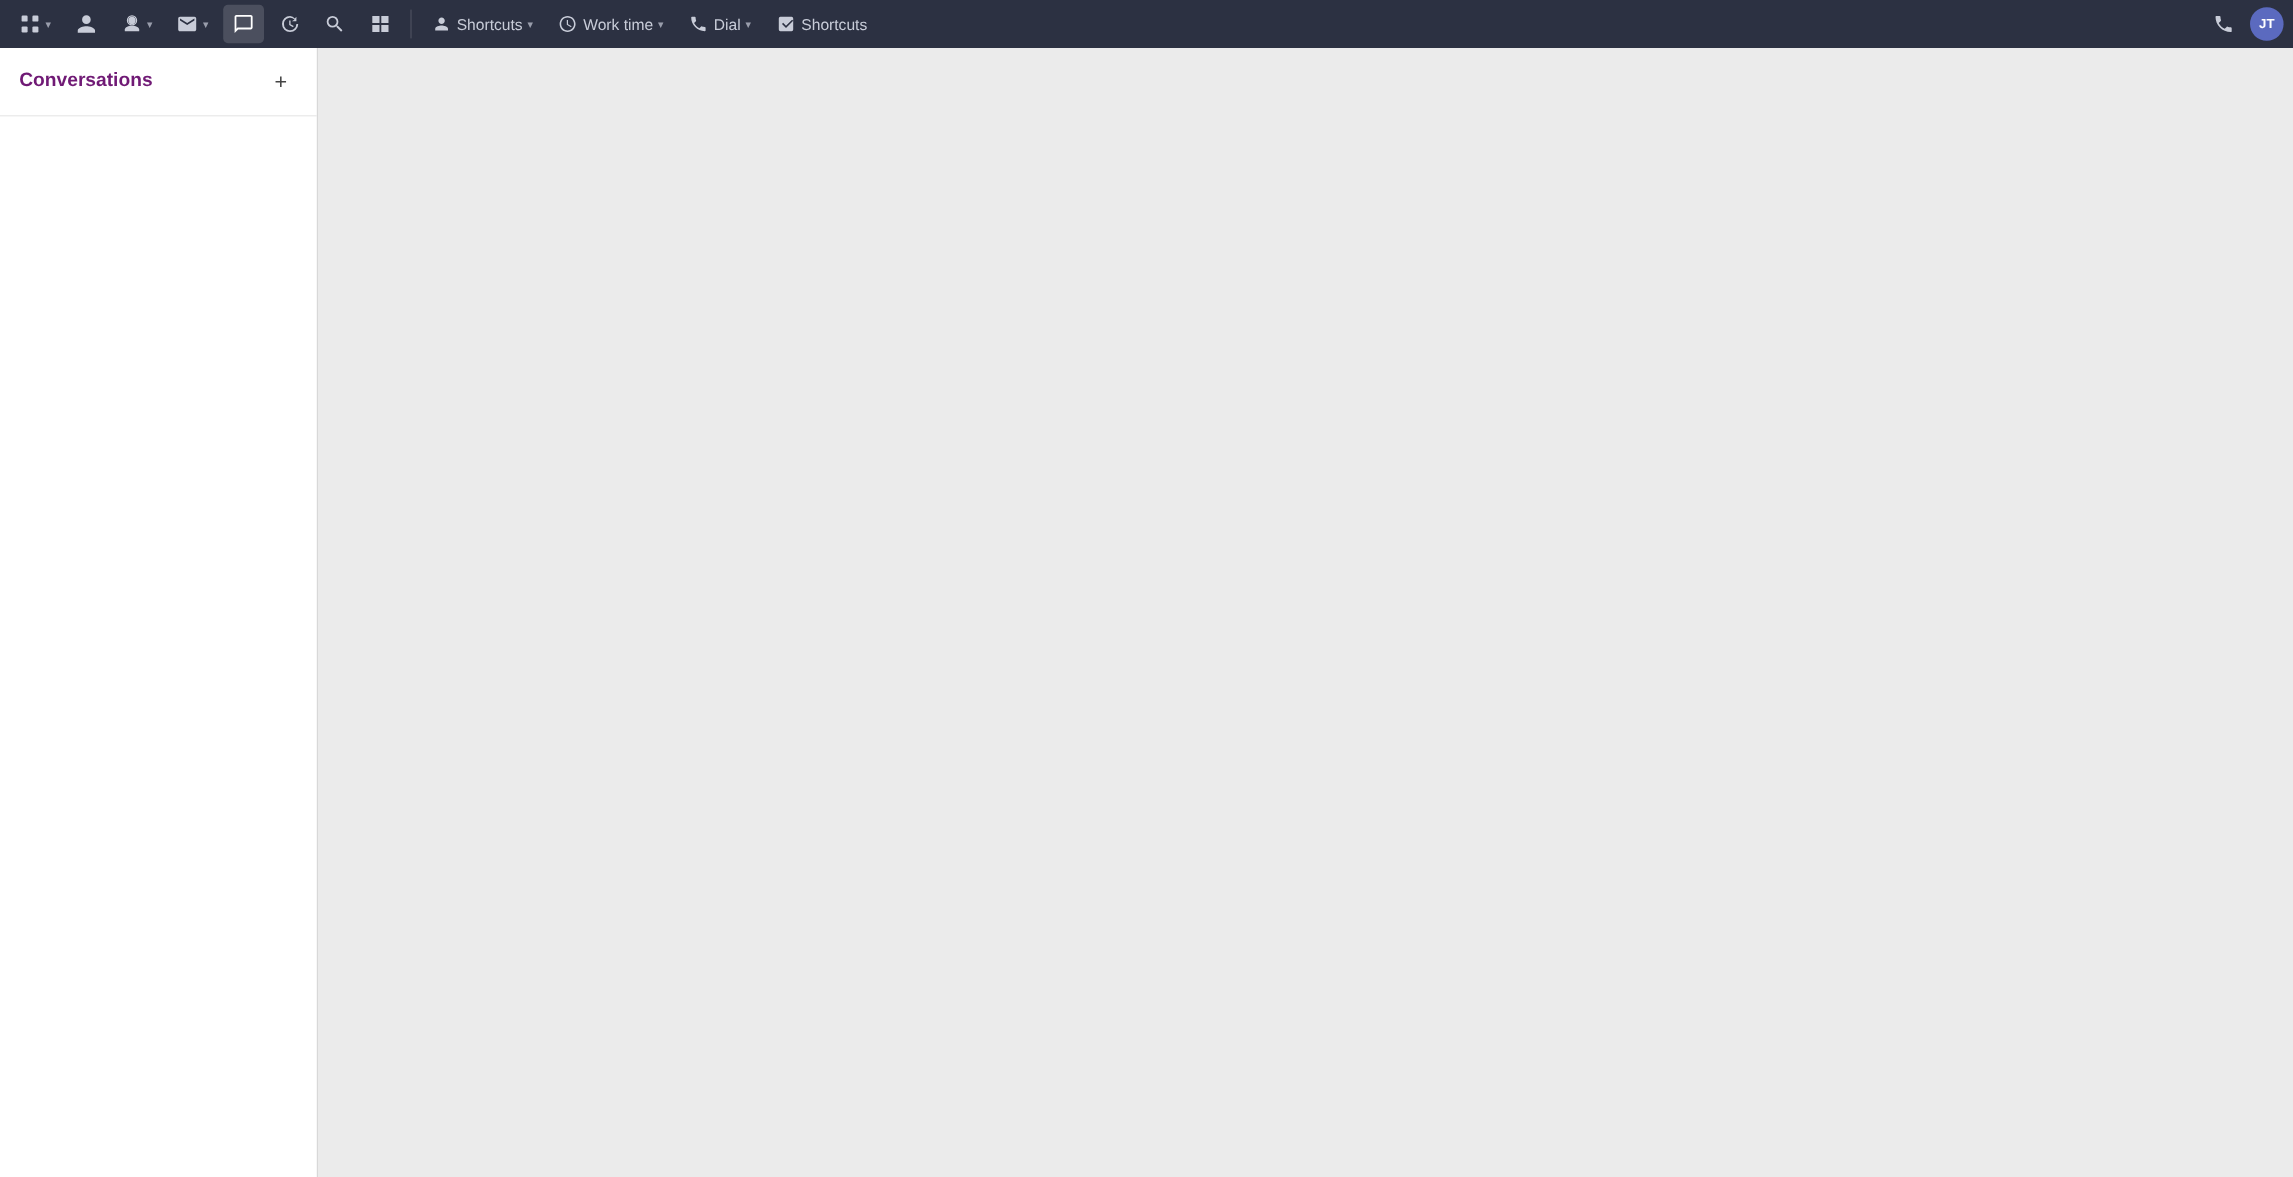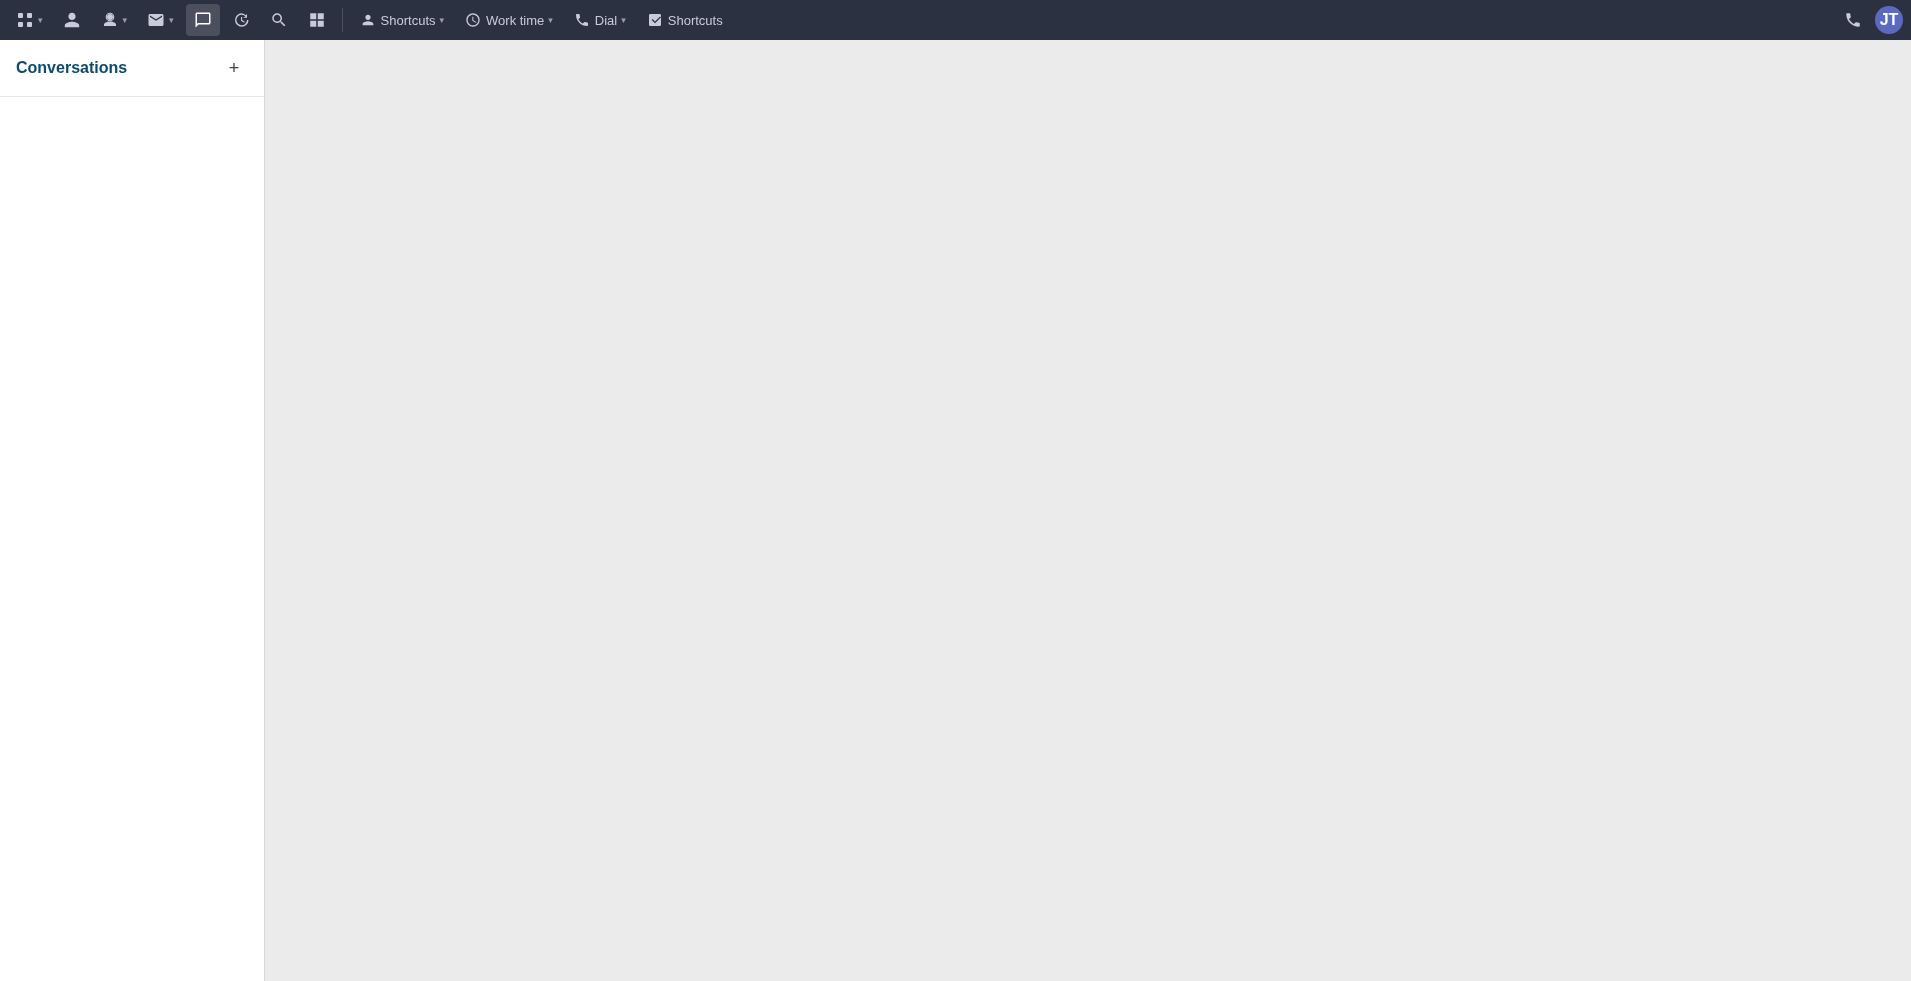--- a/index.html
+++ b/index.html
@@ -81,21 +81,21 @@
       border-radius: 4px;
       font-size: 16px;
     }
 
     .avatar-circle {
       width: 28px;
       height: 28px;
       border-radius: 50%;
       background: #5b6abf;
       color: white;
-      font-size: 16px;
+      font-size: 11px;
       font-weight: 600;
       display: flex;
       align-items: center;
       justify-content: center;
       cursor: pointer;
     }
 
     
     #main-layout {
       display: flex;
@@ -118,21 +118,21 @@
       display: flex;
       align-items: center;
       justify-content: space-between;
       padding: 14px 16px;
       border-bottom: 1px solid #e8e8e8;
     }
 
     #sidebar-title {
       font-size: 16px;
       font-weight: 700;
-      color: #0c4a6e;
+      color: #701a75;
     }
 
     #add-button {
       width: 28px;
       height: 28px;
       display: flex;
       align-items: center;
       justify-content: center;
       cursor: pointer;
       border-radius: 4px;

